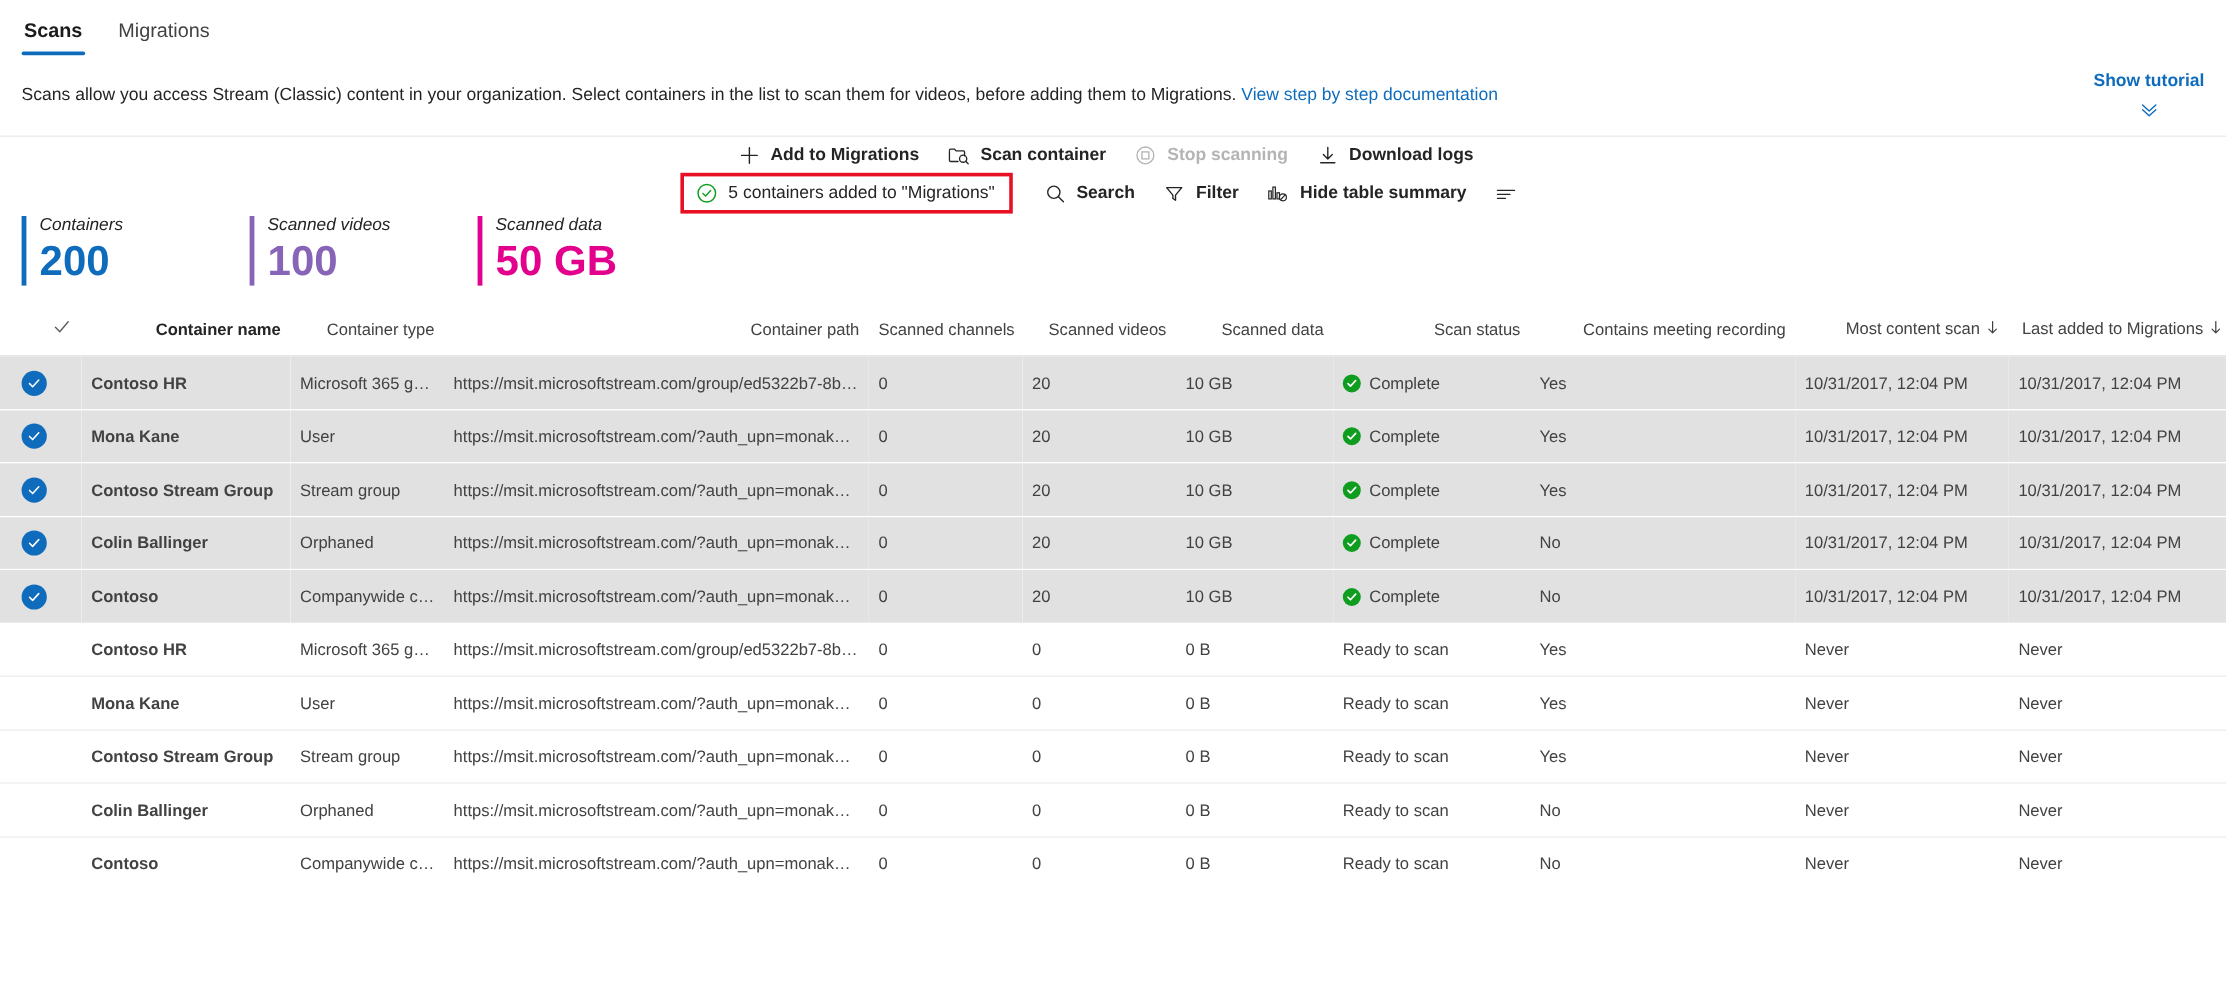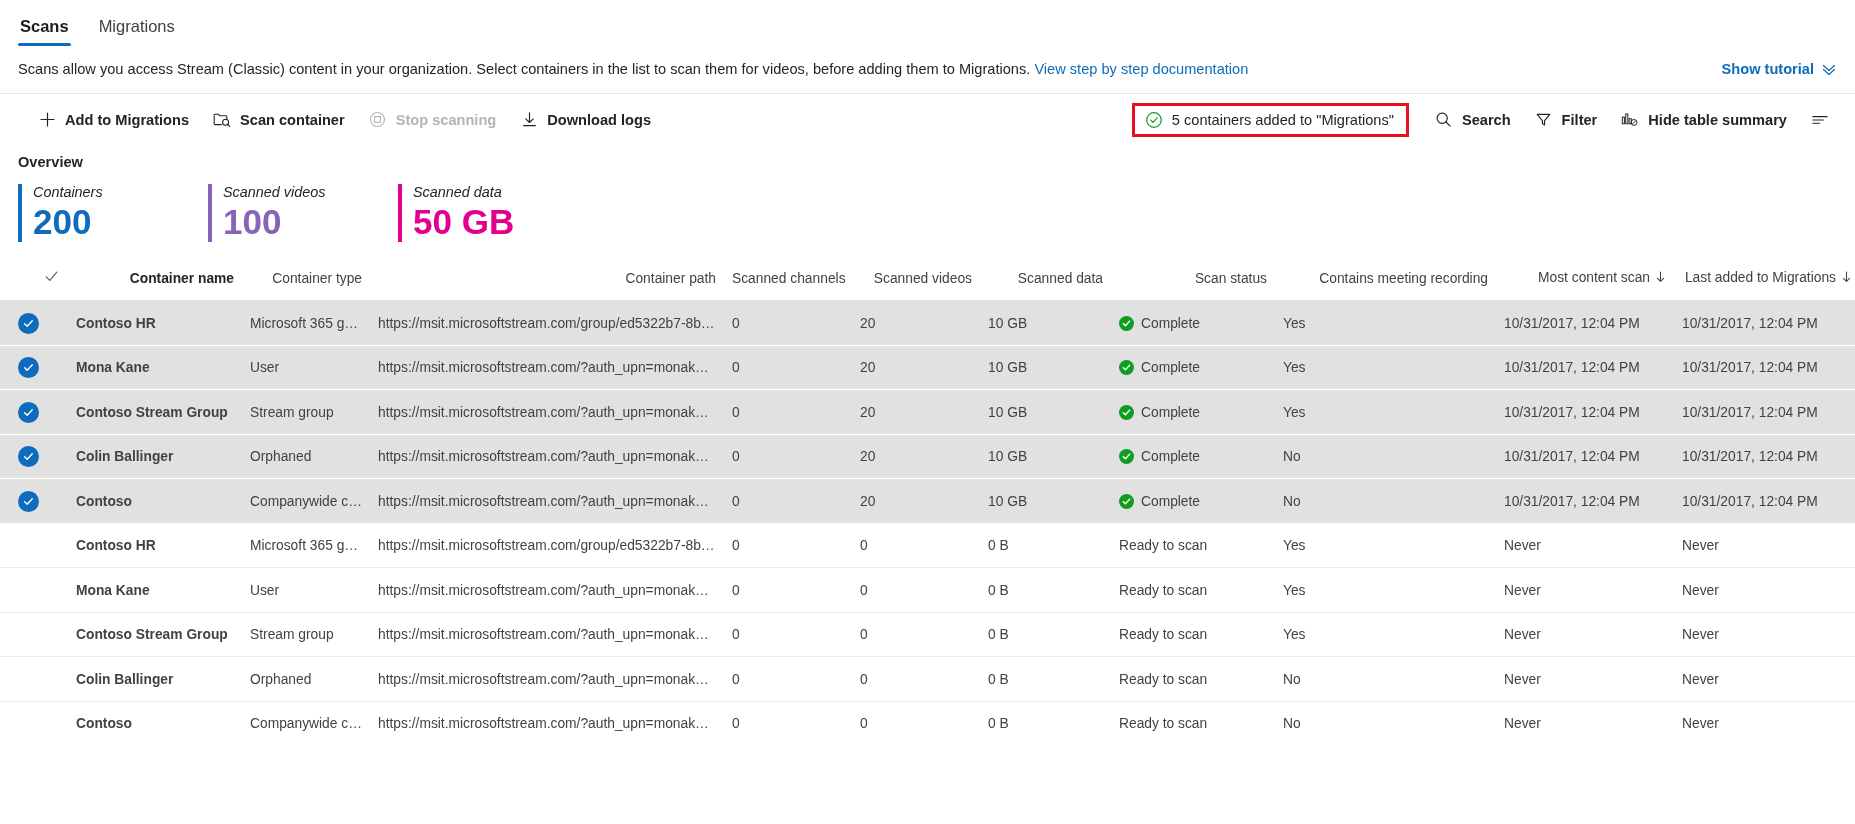--- a/index.html
+++ b/index.html
@@ -73,34 +73,36 @@
   }
   .show-tutorial {
     display: flex;
     align-items: center;
     gap: 7px;
     color: #0f6cbd;
     font-size: 14.6px;
     font-weight: 700;
     cursor: pointer;
     white-space: nowrap;
+    flex-direction: column;
   }
   .chev-dbl {
     display: inline-block;
     width: 16px;
     height: 16px;
   }
 
   
   .cmdbar {
     display: flex;
     align-items: center;
     height: 52px;
-    padding: 0 14px 0 26px;
+    padding: 0 14px 0 2px;
     justify-content: space-between;
+    flex-direction: column;
   }
   .cmd-left, .cmd-right {
     display: flex;
     align-items: center;
   }
   .cmd-btn {
     display: flex;
     align-items: center;
     gap: 9px;
     font-size: 14.6px;
@@ -381,21 +383,20 @@
       <div class="cmd-btn">
         <span class="cmd-icon">
           <svg width="19" height="17" viewBox="0 0 19 17" fill="none">
               <path d="M2 5.5h15M2 9h11M2 12.5h7" stroke="#242424" stroke-width="1.2" stroke-linecap="round"></path>
             </svg>
         </span>
       </div>
     </div>
   </div>
 
-  <div class="overview-title">Overview</div>
   <div class="stats">
     <div class="stat" style="border-left:4px solid #0f6cbd;">
       <div class="stat-label">Containers</div>
       <div class="stat-value" style="color:#0f6cbd;">200</div>
     </div>
     <div class="stat" style="border-left:4px solid #8764b8;">
       <div class="stat-label">Scanned videos</div>
       <div class="stat-value" style="color:#8764b8;">100</div>
     </div>
     <div class="stat" style="border-left:4px solid #e3008c;">

